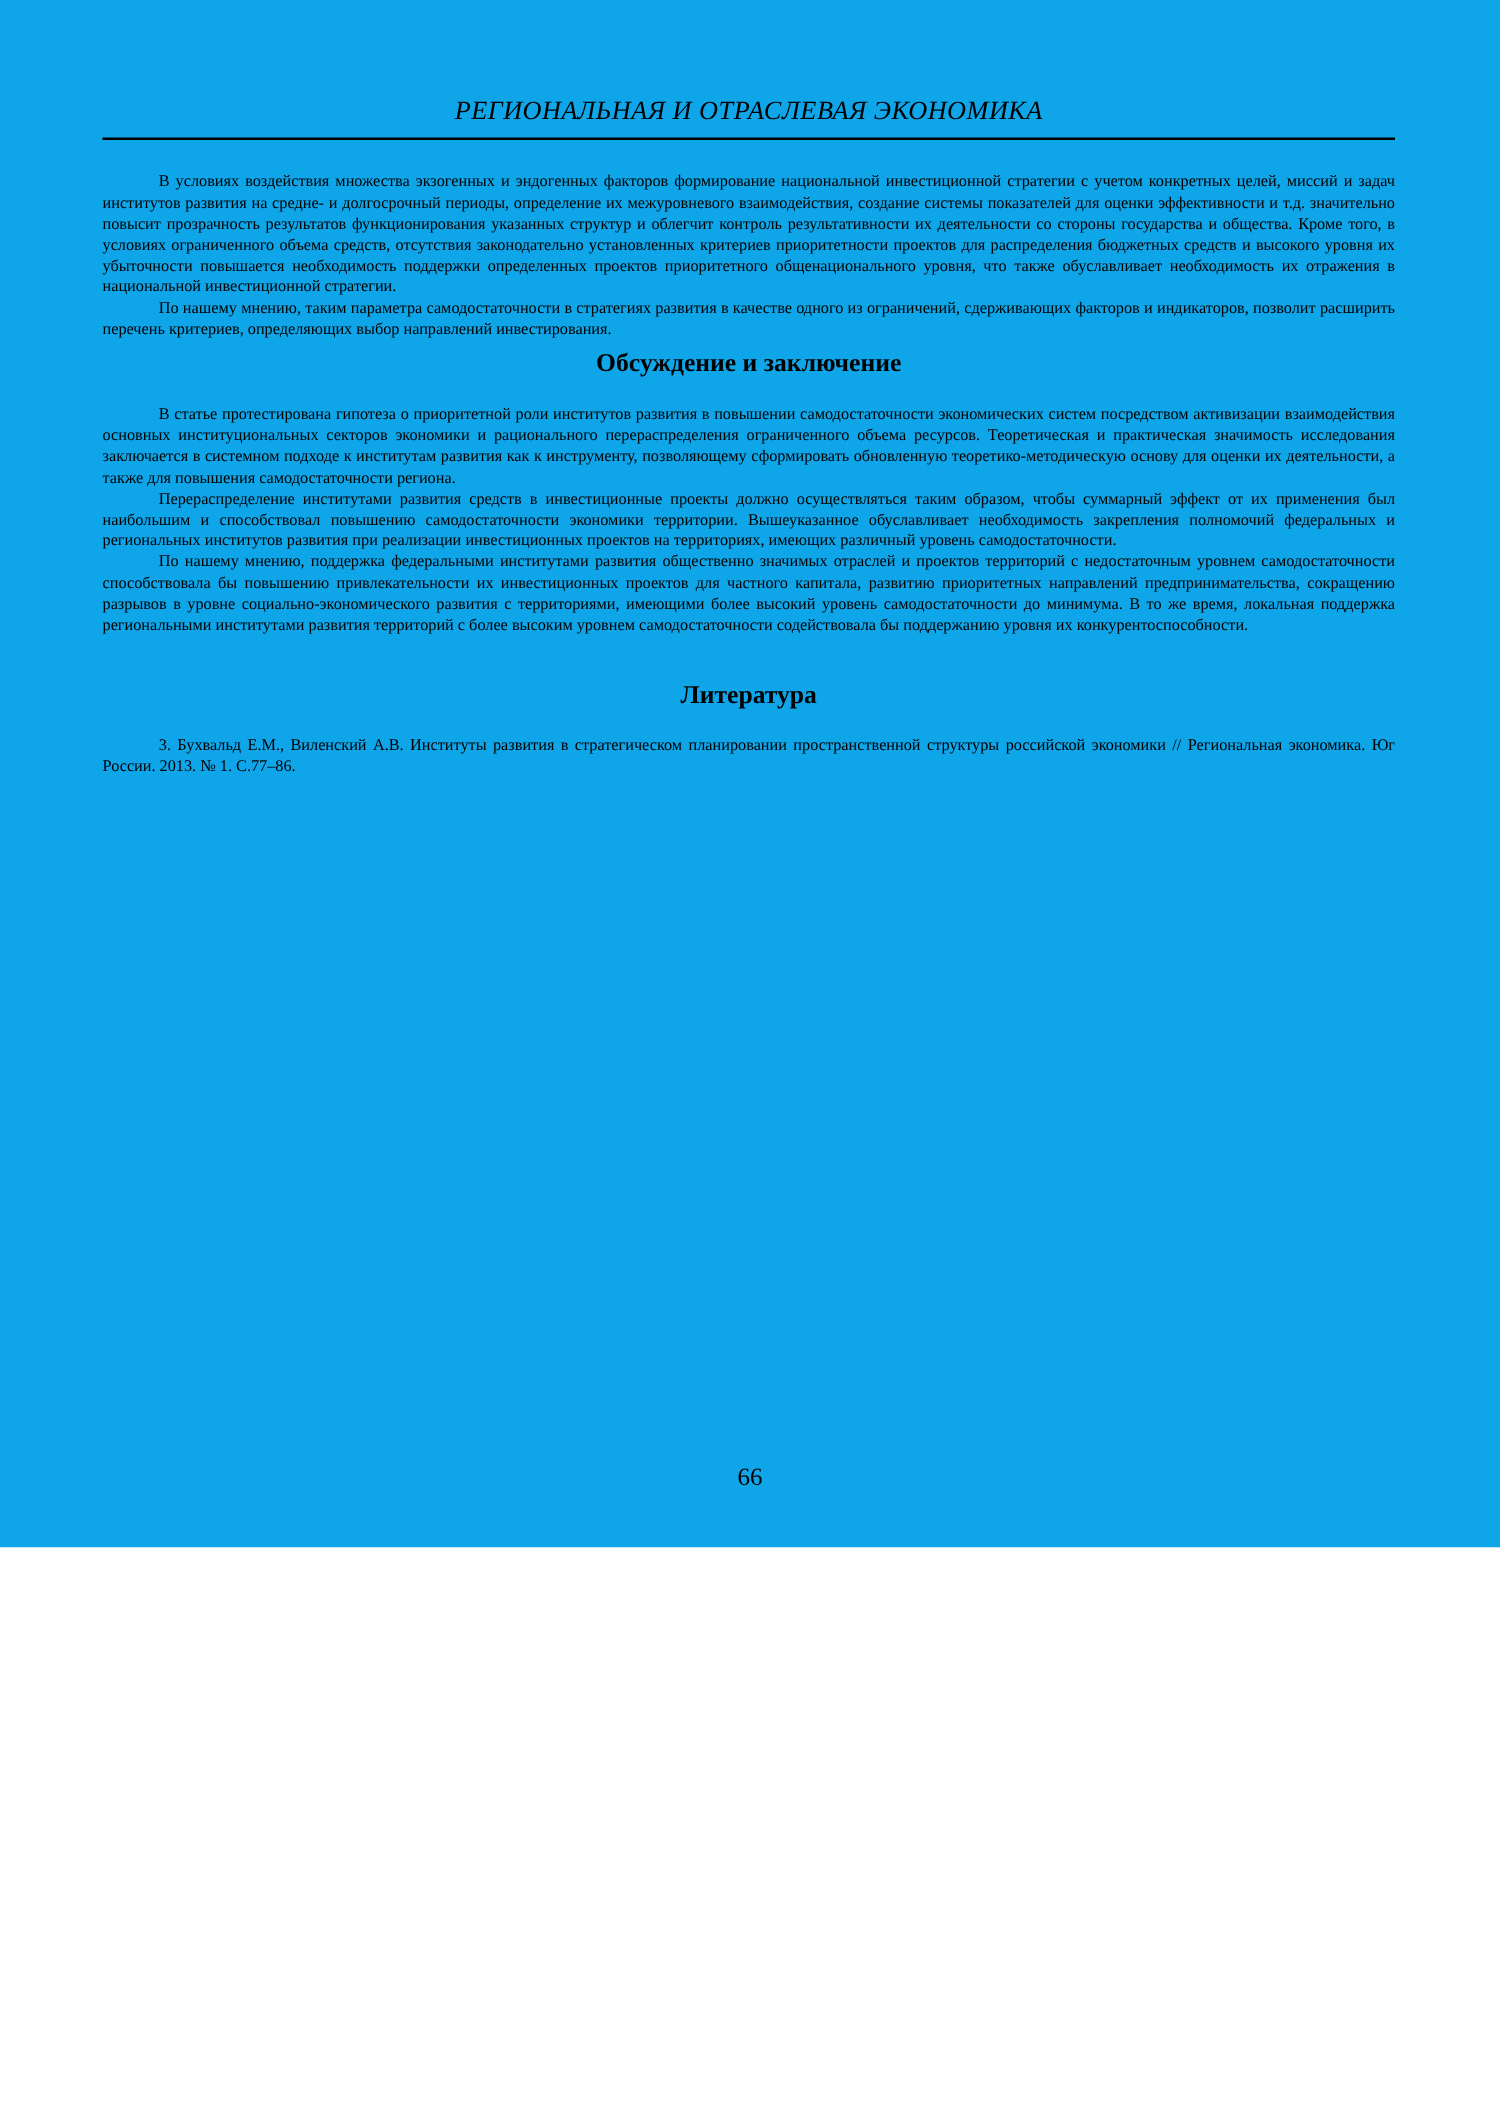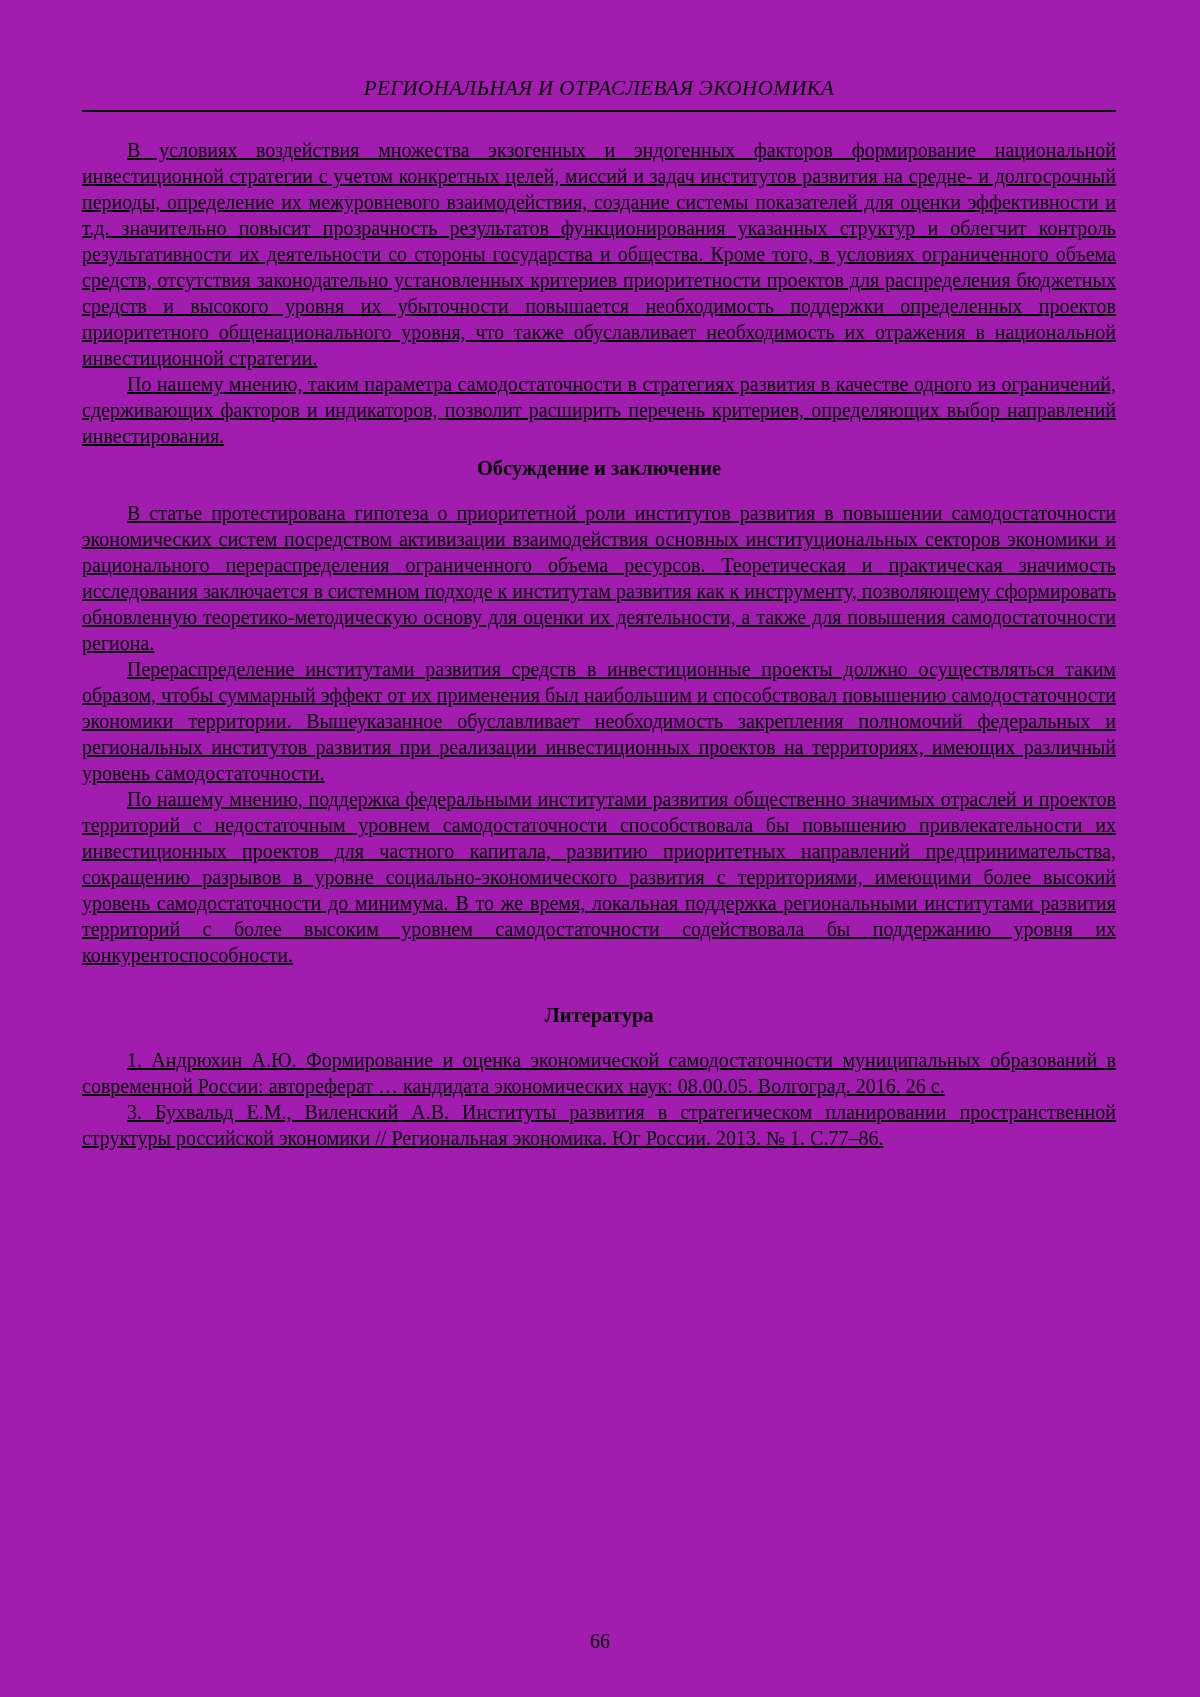--- a/index.html
+++ b/index.html
@@ -1,41 +1,40 @@
 <!DOCTYPE html>
 <html lang="ru"><head>
 <meta charset="utf-8">
 <style>
   * { margin: 0; padding: 0; box-sizing: border-box; }
   html, body { background: #ffffff; }
   .page {
     width: 1200px;
-    height: 1697px;
+    height: 1238px;
     position: relative;
-    background: #a21caf;
+    background: #0ea5e9;
     color: #000000;
     font-family: "Liberation Serif", "DejaVu Serif", serif;
     padding: 76px 84px 0 82px;
     overflow: hidden;
   }
   .running-head {
     font-style: italic;
     text-align: center;
     font-size: 21px;
     letter-spacing: 0.4px;
     padding-bottom: 9px;
     border-bottom: 2px solid #000000;
     margin-bottom: 25px;
   }
   .par {
-    font-size: 20px;
+    font-size: 13px;
     line-height: 1.3;
     text-align: justify;
     text-indent: 45px;
-    text-decoration: underline;
   }
   .heading {
     font-size: 20.5px;
     font-weight: bold;
     text-align: center;
     margin: 8px 0 20px 0;
   }
   .heading-literature {
     margin: 36px 0 20px 0;
   }
@@ -64,20 +63,19 @@
 
   <p class="par">В статье протестирована гипотеза о приоритетной роли институтов развития в повышении самодостаточности экономических систем посредством активизации взаимодействия основных институциональных секторов экономики и рационального перераспределения ограниченного объема ресурсов. Теоретическая и практическая значимость исследования заключается в системном подходе к институтам развития как к инструменту, позволяющему сформировать обновленную теоретико-методическую основу для оценки их деятельности, а также для повышения самодостаточности региона.</p>
 
   <p class="par">Перераспределение институтами развития средств в инвестиционные проекты должно осуществляться таким образом, чтобы суммарный эффект от их применения был наибольшим и способствовал повышению самодостаточности экономики территории. Вышеуказанное обуславливает необходимость закрепления полномочий федеральных и региональных институтов развития при реализации инвестиционных проектов на территориях, имеющих различный уровень самодостаточности.</p>
 
   <p class="par">По нашему мнению, поддержка федеральными институтами развития общественно значимых отраслей и проектов территорий с недостаточным уровнем самодостаточности способствовала бы повышению привлекательности их инвестиционных проектов для частного капитала, развитию приоритетных направлений предпринимательства, сокращению разрывов в уровне социально-экономического развития с территориями, имеющими более высокий уровень самодостаточности до минимума. В то же время, локальная поддержка региональными институтами развития территорий с более высоким уровнем самодостаточности содействовала бы поддержанию уровня их конкурентоспособности.</p>
 
 
   <div class="heading heading-literature">Литература</div>
 
-  <p class="par">1. Андрюхин А.Ю. Формирование и оценка экономической самодостаточности муниципальных образований в современной России: автореферат … кандидата экономических наук: 08.00.05. Волгоград. 2016. 26 с.</p>
 
 
   <p class="par">3. Бухвальд Е.М., Виленский А.В. Институты развития в стратегическом планировании пространственной структуры российской экономики // Региональная экономика. Юг России. 2013. № 1. С.77–86.</p>
 
   <div class="page-number">66</div>
 
 </div>
 
 </body></html>

